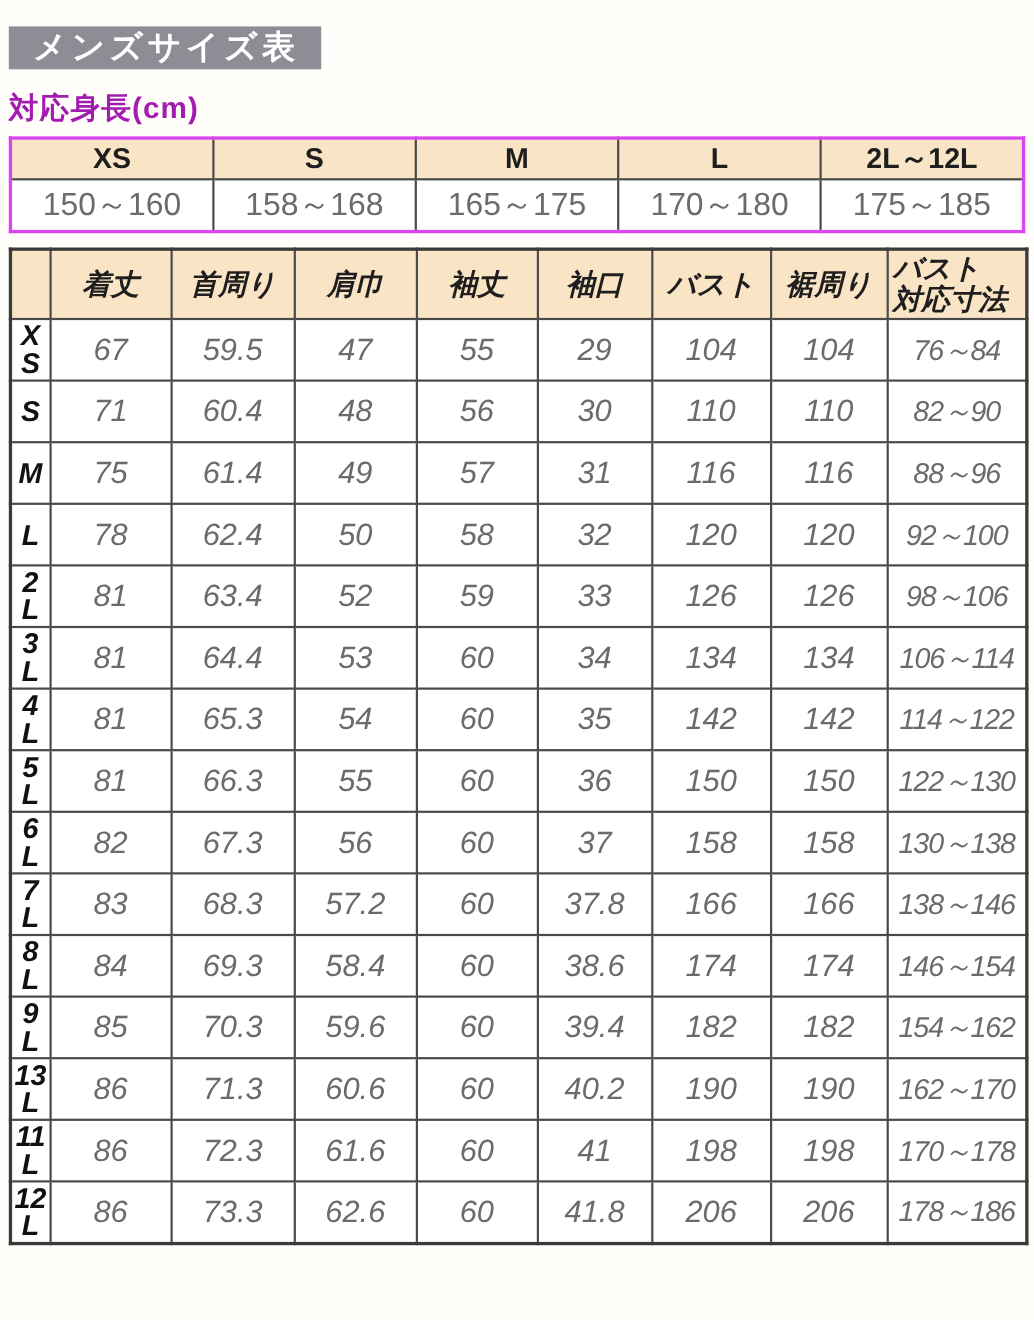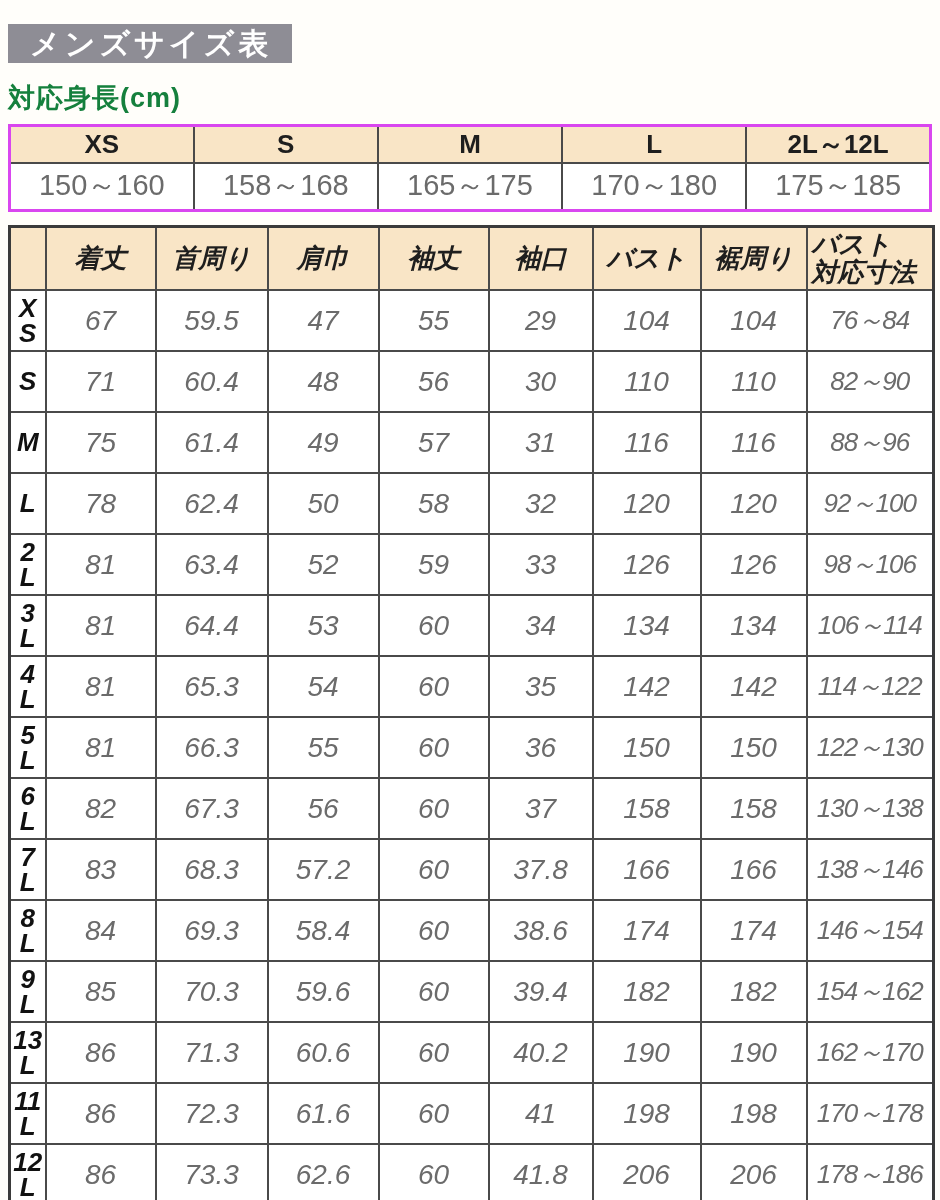--- a/index.html
+++ b/index.html
@@ -25,21 +25,21 @@
     font-weight: bold;
     line-height: 39px;
     padding-left: 22px;
     letter-spacing: 4px;
   }
   
   .subtitle {
     margin-top: 17px;
     font-size: 27px;
     font-weight: bold;
-    color: #15803d;
+    color: #a21caf;
     letter-spacing: 1px;
   }
   
   table {
     border-collapse: collapse;
     table-layout: fixed;
   }
   th, td {
     border: 2px solid #4a4a4a;
     text-align: center;
@@ -83,21 +83,21 @@
     background: #ffffff;
     color: #111111;
     font-size: 26px;
     font-weight: bold;
     line-height: 0.95;
     white-space: pre-line;
     padding: 2px 0;
   }
   .size-table td.range-col {
     font-size: 26px;
-    padding: 12px 1px;
+    padding: 0 1px;
     letter-spacing: -1px;
   }
 </style>
 </head>
 <body>
 
 <div class="page">
 
   <div class="title-bar">メンズサイズ表</div>
 

